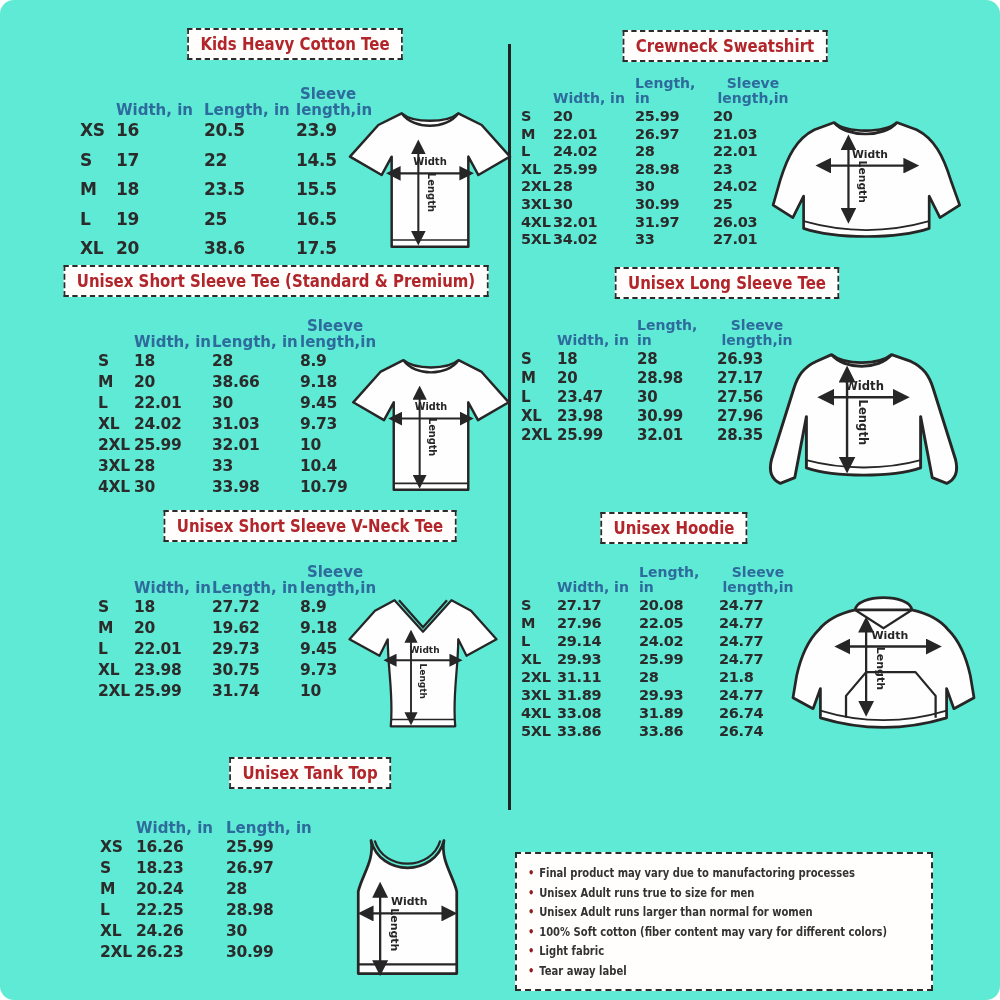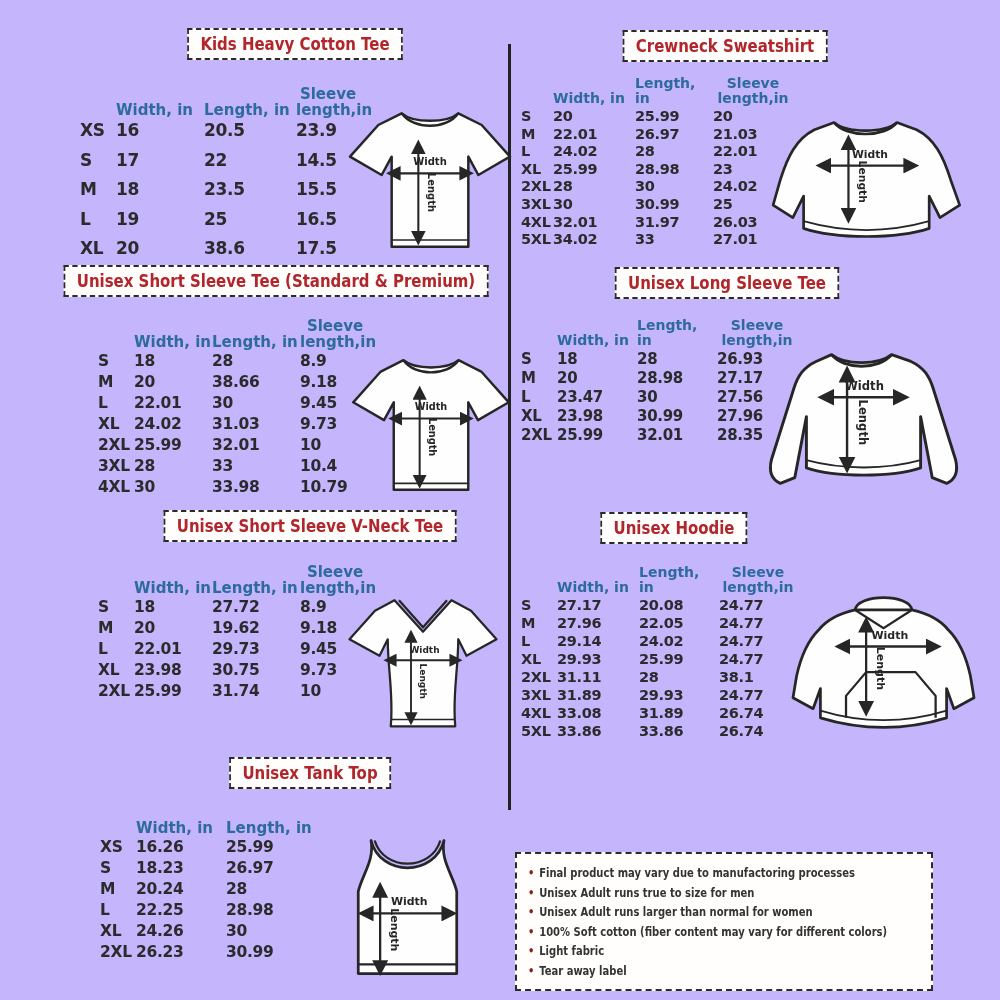--- a/index.html
+++ b/index.html
@@ -1,17 +1,17 @@
 <!DOCTYPE html>
 <html><head>
 <meta charset="utf-8">
 <style>
   * { margin:0; padding:0; box-sizing:border-box; }
   body { background:#ffffff; font-family:"DejaVu Sans", sans-serif; }
-  .canvas { position:relative; width:1000px; height:1000px; background:#c4b5fd; overflow:hidden; }
+  .canvas { position:relative; width:1000px; height:1000px; background:#5eead4; overflow:hidden;border-radius:14px; }
 
   .section { position:absolute; }
 
   .title-box {
     position:absolute; white-space:nowrap;
     transform:translateX(-50%) scaleX(0.88);
     border:2px dashed #2b2b2b; background:#fffefd;
     padding:4px 13px; font-weight:bold; font-size:17px;
     color:#b2252a; letter-spacing:0;
   }
@@ -228,21 +228,21 @@
       <span class="hc">Width, in</span>
       <span class="hc">Length, in</span>
       <span class="hc sleeve">Sleeve
 length,in</span>
     </div>
     <div class="tbody t-hd" style="left:6px; top:92px;">
         <div class="row"><span class="sz">S</span><span class="val">27.17</span><span class="val">20.08</span><span class="val">24.77</span></div>
         <div class="row"><span class="sz">M</span><span class="val">27.96</span><span class="val">22.05</span><span class="val">24.77</span></div>
         <div class="row"><span class="sz">L</span><span class="val">29.14</span><span class="val">24.02</span><span class="val">24.77</span></div>
         <div class="row"><span class="sz">XL</span><span class="val">29.93</span><span class="val">25.99</span><span class="val">24.77</span></div>
-        <div class="row"><span class="sz">2XL</span><span class="val">31.11</span><span class="val">28</span><span class="val">38.1</span></div>
+        <div class="row"><span class="sz">2XL</span><span class="val">31.11</span><span class="val">28</span><span class="val">21.8</span></div>
         <div class="row"><span class="sz">3XL</span><span class="val">31.89</span><span class="val">29.93</span><span class="val">24.77</span></div>
         <div class="row"><span class="sz">4XL</span><span class="val">33.08</span><span class="val">31.89</span><span class="val">26.74</span></div>
         <div class="row"><span class="sz">5XL</span><span class="val">33.86</span><span class="val">33.86</span><span class="val">26.74</span></div>
       </div>
     <svg class="art" style="left:257px; top:83px; width:223px; height:160px;" viewBox="0 0 230 175">
       <defs>
           <marker id="mk-h" markerWidth="7" markerHeight="7" refX="3.5" refY="3.5" orient="auto-start-reverse">
             <path d="M0,0L7,3.5L0,7Z" fill="#262626"></path>
           </marker>
         </defs>

